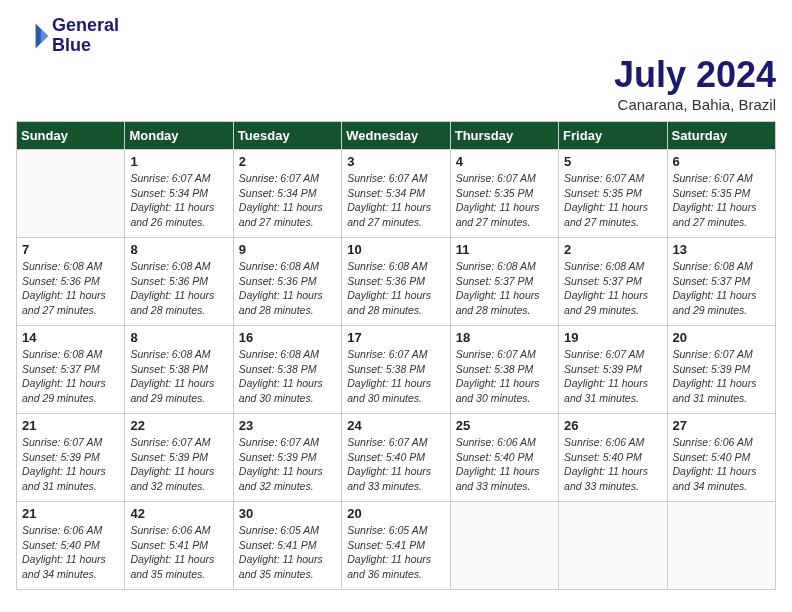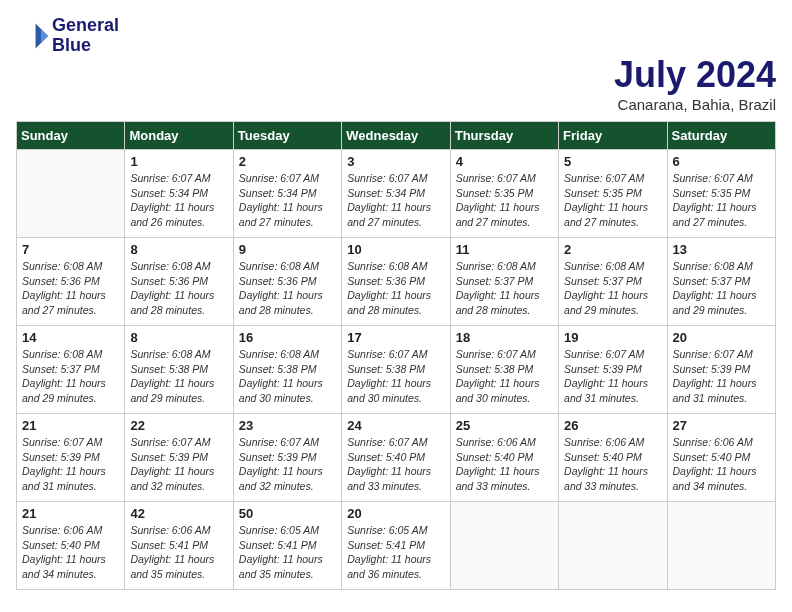--- a/index.html
+++ b/index.html
@@ -238,21 +238,21 @@
       <tr class="week-row">
         <td>
           <div class="day-num">21</div>
           <div class="day-info">Sunrise: 6:06 AM<br>Sunset: 5:40 PM<br>Daylight: 11 hours<br>and 34 minutes.</div>
         </td>
         <td>
           <div class="day-num">42</div>
           <div class="day-info">Sunrise: 6:06 AM<br>Sunset: 5:41 PM<br>Daylight: 11 hours<br>and 35 minutes.</div>
         </td>
         <td>
-          <div class="day-num">50</div>
+          <div class="day-num">30</div>
           <div class="day-info">Sunrise: 6:05 AM<br>Sunset: 5:41 PM<br>Daylight: 11 hours<br>and 35 minutes.</div>
         </td>
         <td>
           <div class="day-num">20</div>
           <div class="day-info">Sunrise: 6:05 AM<br>Sunset: 5:41 PM<br>Daylight: 11 hours<br>and 36 minutes.</div>
         </td>
         <td class="empty"></td>
         <td class="empty"></td>
         <td class="empty"></td>
       </tr>

